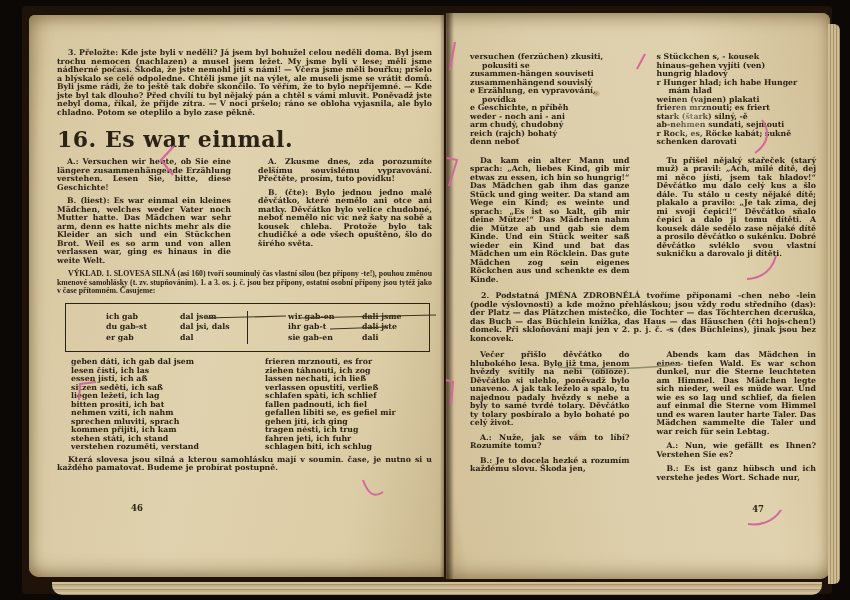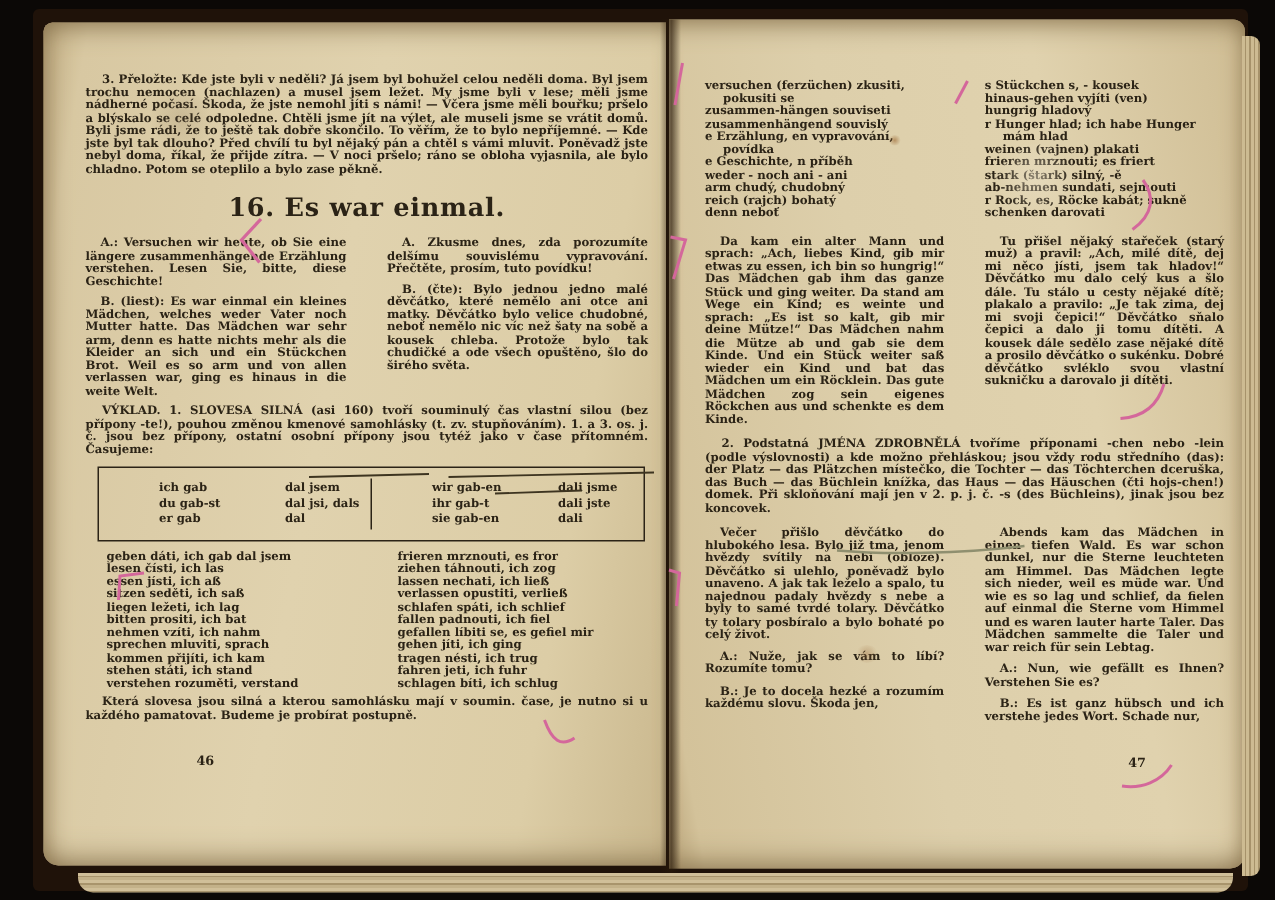--- a/index.html
+++ b/index.html
@@ -18,28 +18,28 @@
   .gutter{position:absolute;left:418px;top:7px;width:14px;height:570px;
     background:linear-gradient(90deg,rgba(40,25,10,0) 0%,rgba(40,25,10,.55) 45%,rgba(40,25,10,.65) 55%,rgba(40,25,10,0) 100%);}
   .bottom-edges{position:absolute;left:30px;top:576px;width:770px;height:13px;border-radius:0 0 10px 10px;
     background:repeating-linear-gradient(180deg,#d0bf99 0 2px,#a8946c 2px 3px,#c3b189 3px 5px);}
   .right-edges{position:absolute;left:806px;top:18px;width:12px;height:560px;border-radius:0 6px 6px 0;
     background:repeating-linear-gradient(90deg,#cdbb92 0 2px,#a6926a 2px 3px);}
   p{margin:0;}
   .justify{text-align:justify;}
   .indent{text-indent:11px;}
   .para{text-indent:10px;margin:0;text-align:justify;}
-  h2{font-size:17px;line-height:19px;text-align:center;margin:13px 0 9px 0;letter-spacing:.5px;}
+  h2{font-size:22px;line-height:19px;text-align:left;margin:13px 0 9px 0;letter-spacing:.5px;}
   .cols{display:flex;gap:27px;justify-content:space-between;}
   .col{flex:1;min-width:0;}
-  .vyklad{margin-top:5px;text-align:justify;}
+  .vyklad{margin-top:5px;text-align:justify;font-family:Liberation Serif, serif;}
   .conj-table{display:flex;border:1.3px solid #2b2316;margin:7px 2px 6px 8px;padding:7px 0;}
   .conj-table .cell{flex:1;padding:1px 4px 1px 40px;}
   .conj-table .cell:first-child{border-right:1.3px solid #2b2316;}
-  .trow{display:flex;line-height:10.5px;gap:10px;}
+  .trow{display:flex;line-height:10.5px;}
   .tde{width:74px;}
   .tcz{flex:1;}
   .vline{white-space:nowrap;overflow:hidden;}
   .verbs{margin-top:4px;padding-left:14px;}
   .vocab-item{padding-left:12px;text-indent:-12px;}
   .pagenum{position:absolute;font-size:8.5px;margin-left:42px;}
   .pn-left{left:60px;top:489px;}
   .pn-right{right:66px;top:492px;}
   .stain{position:absolute;border-radius:50%;pointer-events:none;}
   .marks{position:absolute;left:0;top:0;pointer-events:none;}

